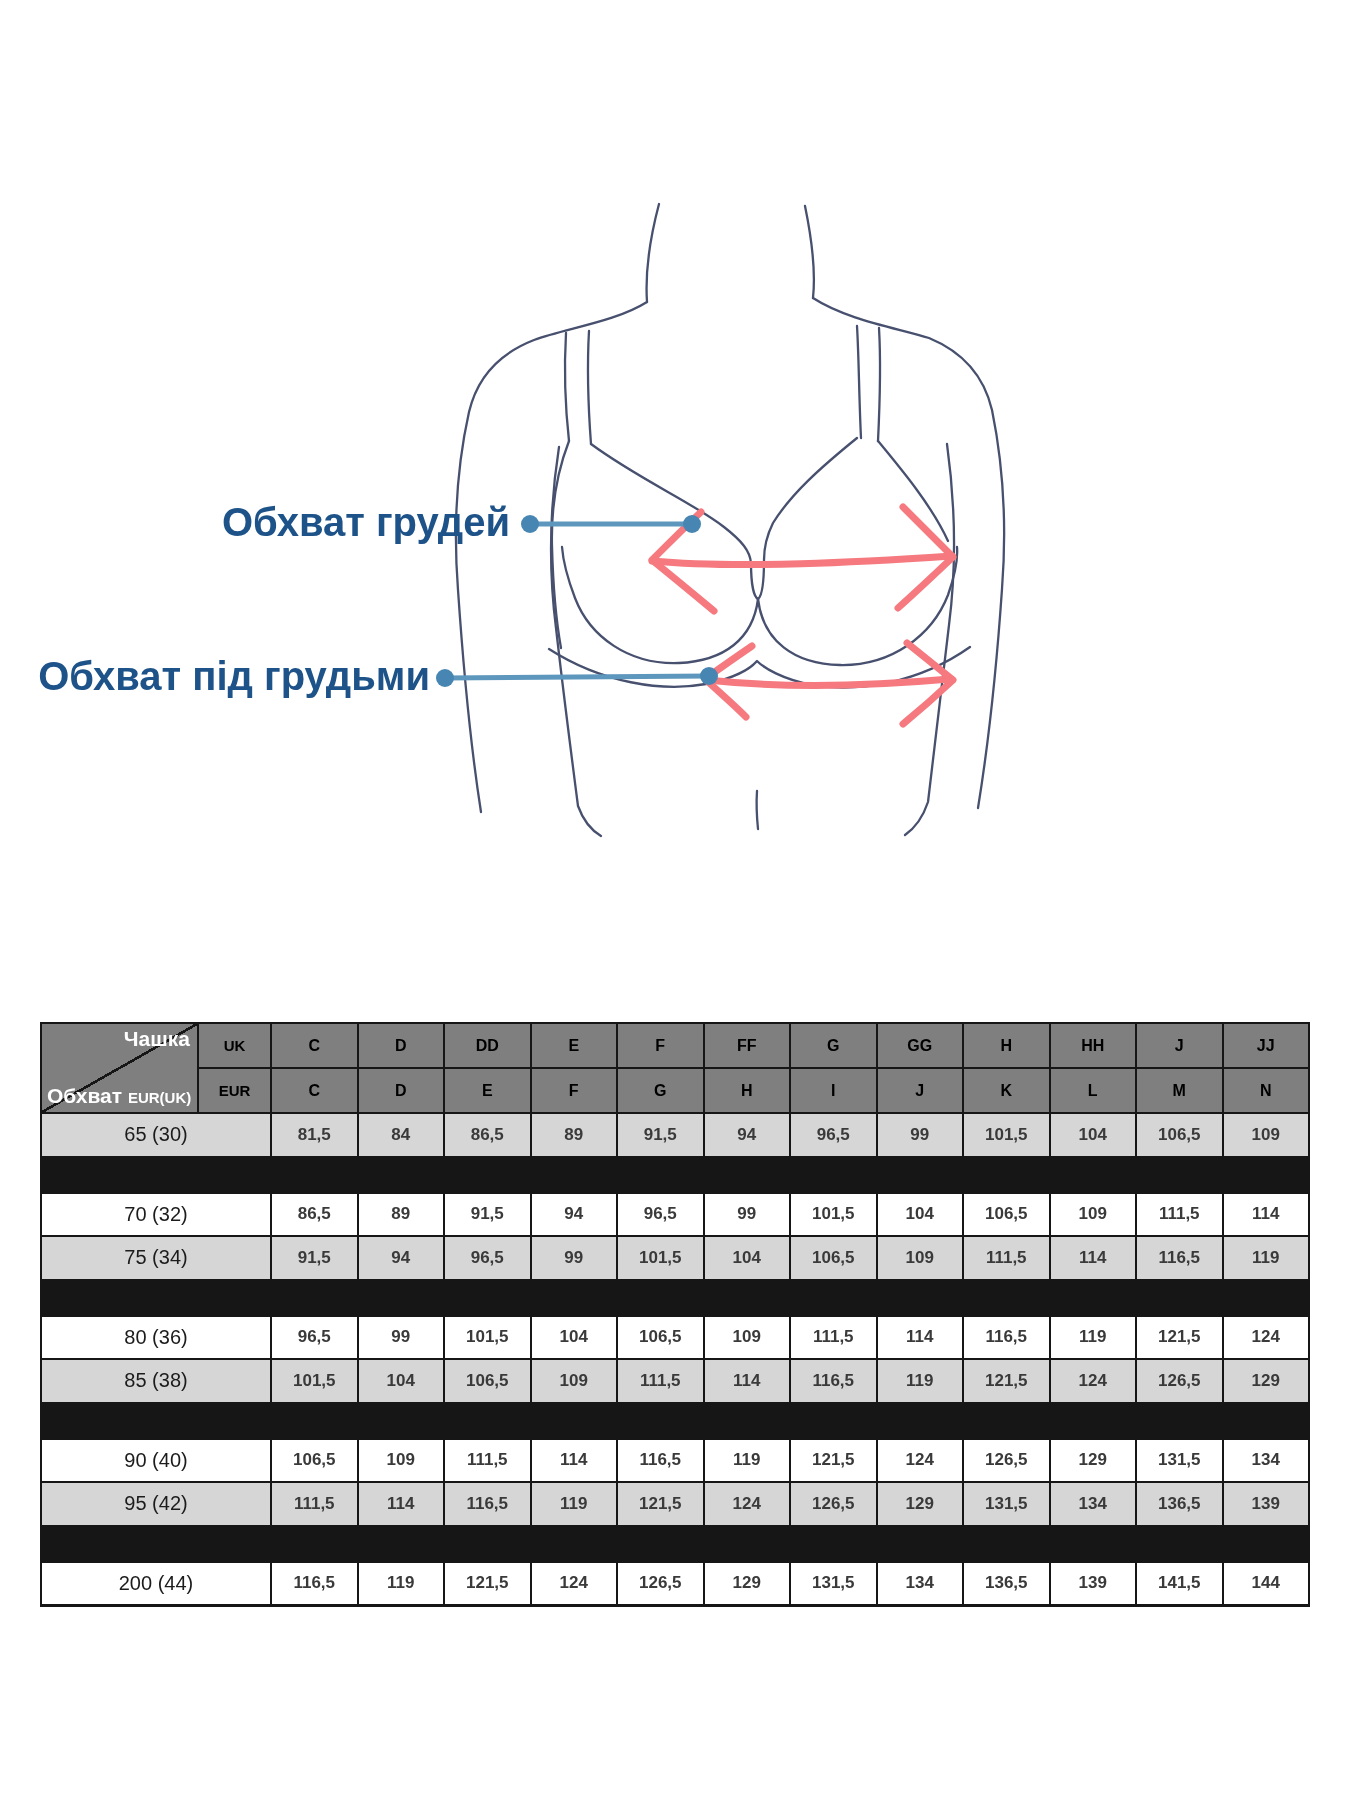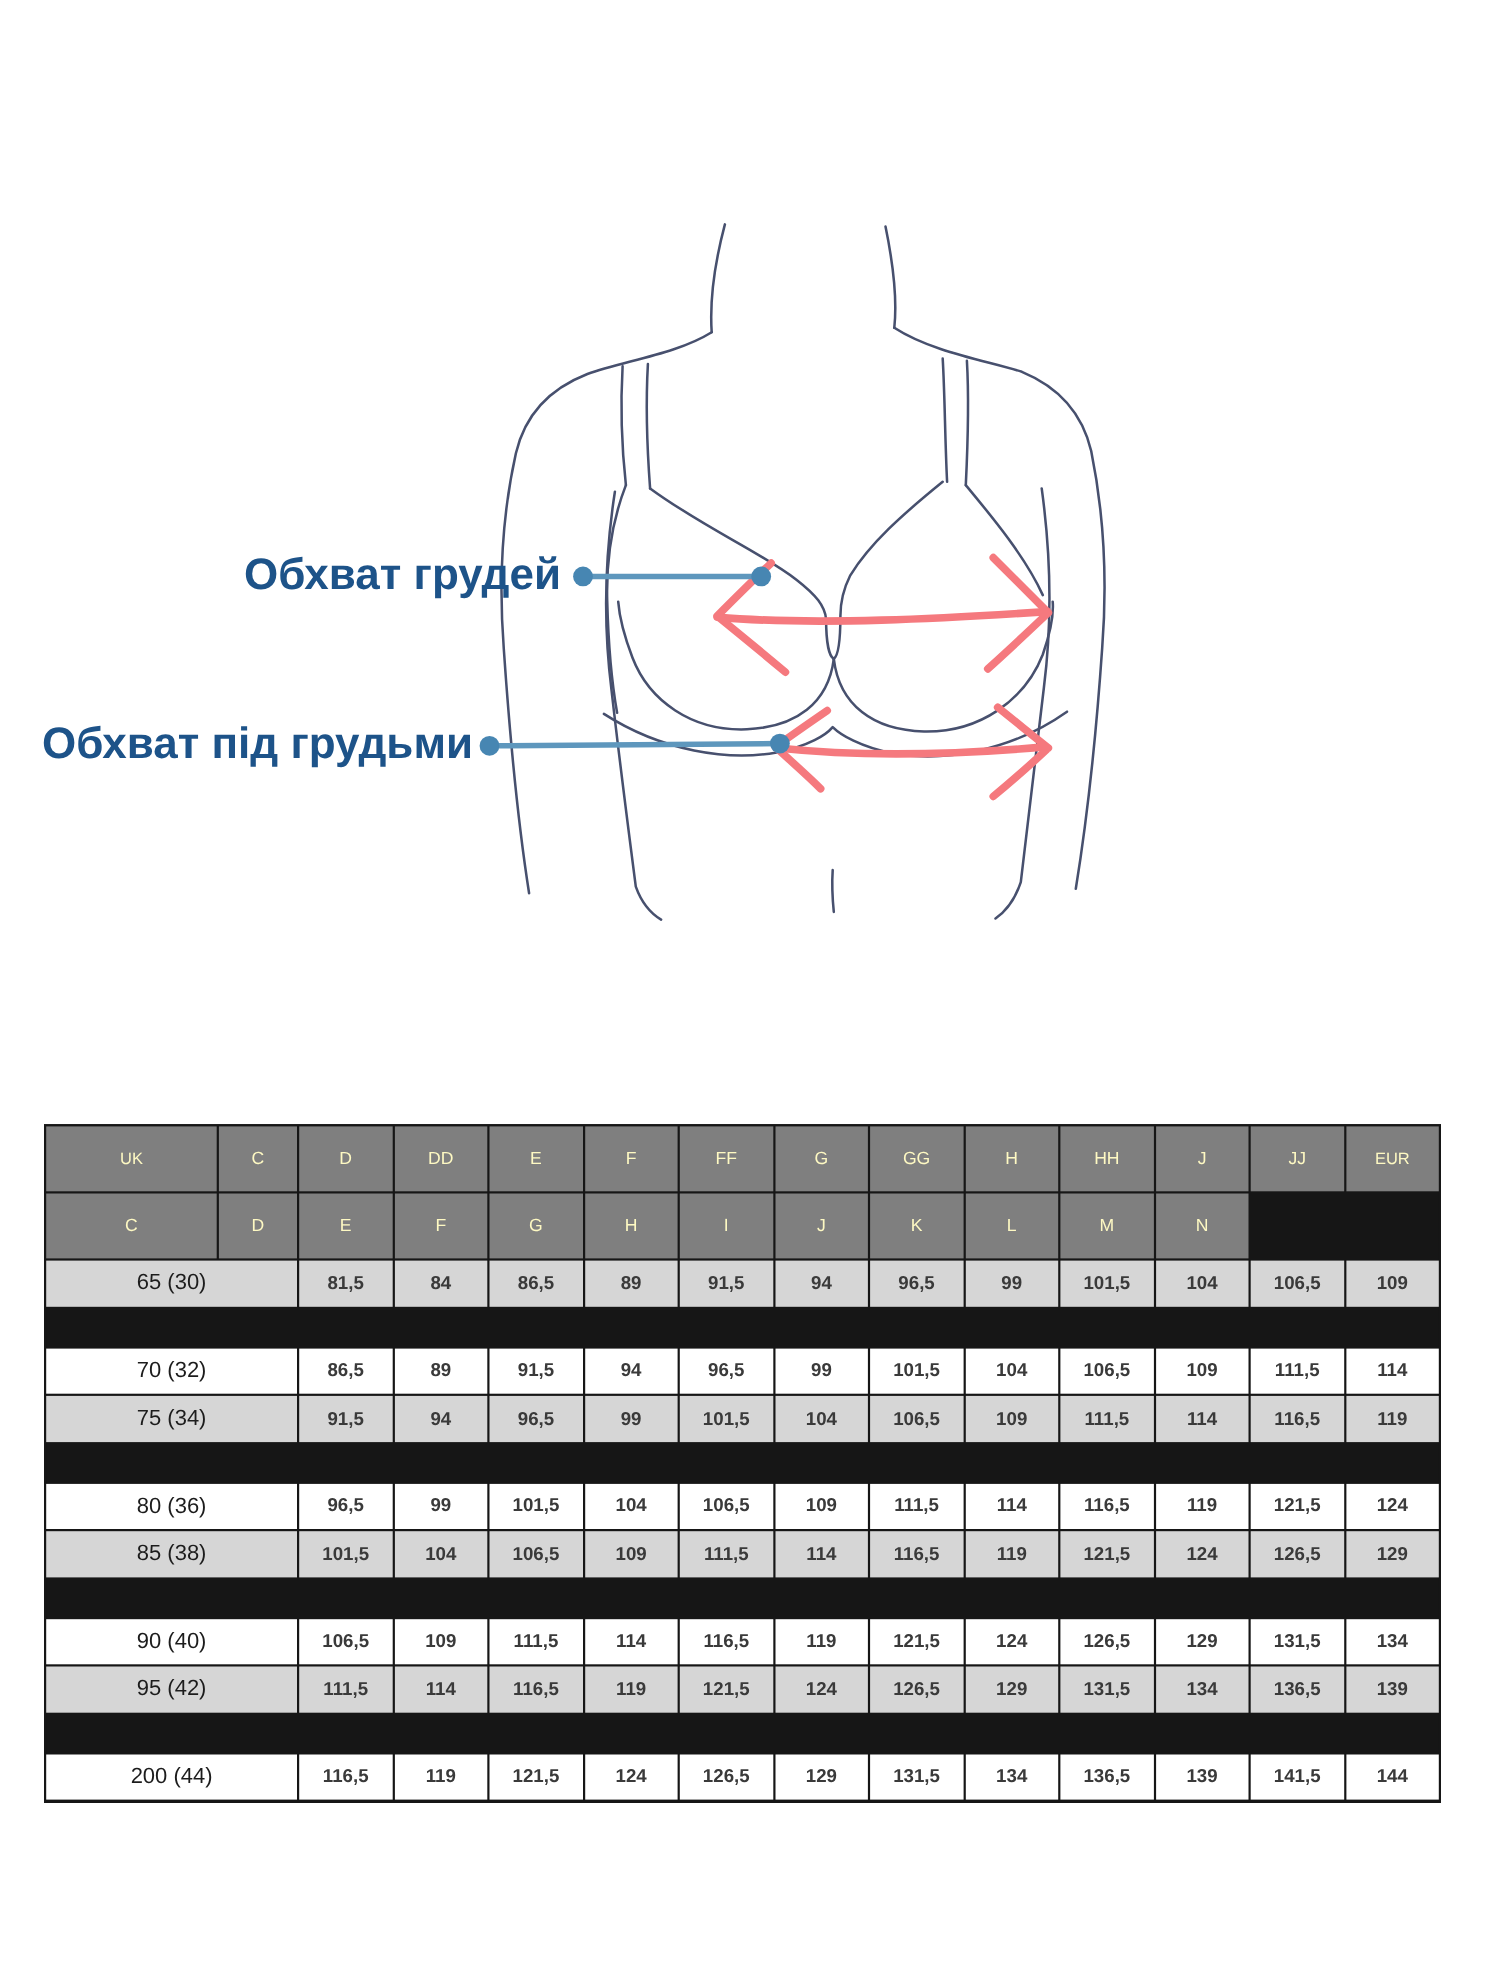--- a/index.html
+++ b/index.html
@@ -29,21 +29,21 @@
   }
   .grid{
     display:grid;
     grid-template-columns:155px 71px repeat(12,1fr);
     gap:2px;
     background:var(--grid-line);
     border:2px solid var(--grid-line);
     border-bottom-width:3px;
   }
   .cell{display:flex;align-items:center;justify-content:center;}
-  .h-cell{height:59px;background:var(--header-bg);color:#fef9c3;font-weight:400;font-size:15px;}
+  .h-cell{height:43px;background:var(--header-bg);color:#000000;font-weight:700;font-size:15px;}
   .cup-cell{font-size:16px;}
   .corner{
     grid-column:1;grid-row:1 / span 2;position:relative;
     background-color:var(--header-bg);
     background-image:linear-gradient(to bottom right,
       rgba(0,0,0,0) calc(50% - 1.3px),
       var(--grid-line) calc(50% - 1.3px),
       var(--grid-line) calc(50% + 1.3px),
       rgba(0,0,0,0) calc(50% + 1.3px));
   }
@@ -103,20 +103,24 @@
     <circle class="conn-dot" cx="709" cy="676" r="9"></circle>
   </g>
 </svg>
 
 <div class="diagram-label" id="label-bust">Обхват грудей</div>
 <div class="diagram-label" id="label-underbust">Обхват під грудьми</div>
 
 <div class="size-table">
   <div class="grid">
 
+    <div class="corner">
+      <span class="corner-top">Чашка</span>
+      <span class="corner-bottom"><span>Обхват </span><span class="small">EUR(UK)</span></span>
+    </div>
 
   <div class="cell h-cell">UK</div>
       <div class="cell h-cell cup-cell">C</div>
       <div class="cell h-cell cup-cell">D</div>
       <div class="cell h-cell cup-cell">DD</div>
       <div class="cell h-cell cup-cell">E</div>
       <div class="cell h-cell cup-cell">F</div>
       <div class="cell h-cell cup-cell">FF</div>
       <div class="cell h-cell cup-cell">G</div>
       <div class="cell h-cell cup-cell">GG</div>

